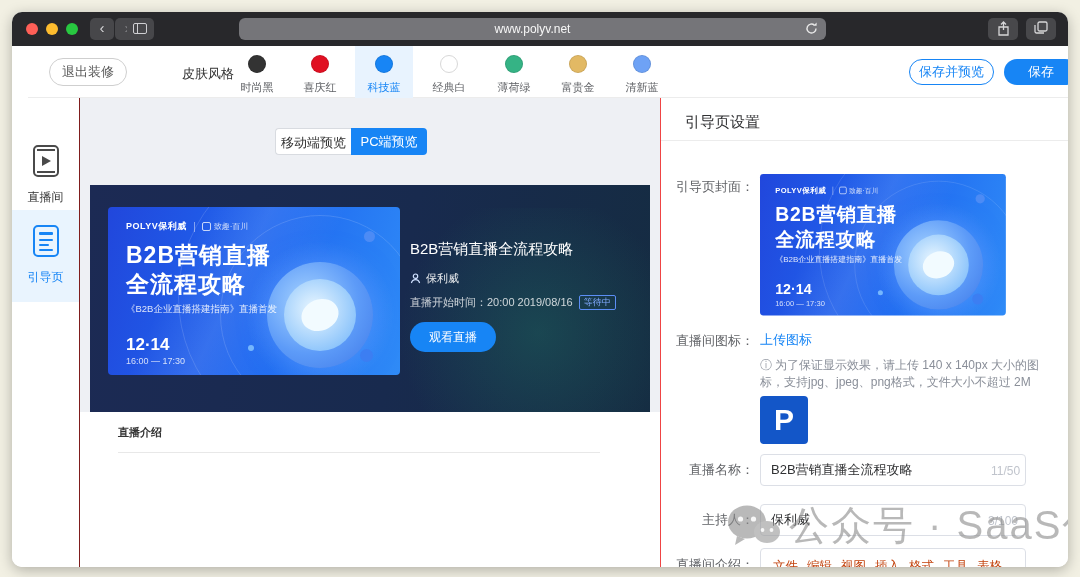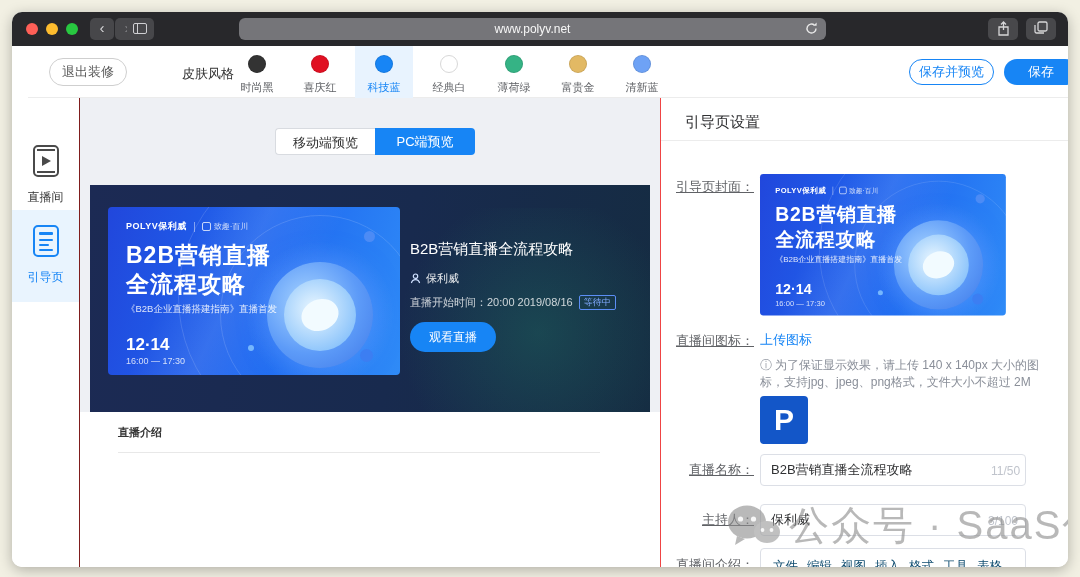--- a/index.html
+++ b/index.html
@@ -57,21 +57,21 @@
   .icon-guide { display:inline-block; width:26px; height:32px; border:2px solid #1785f5; border-radius:5px; position:relative; }
   .icon-guide i { position:absolute; left:4px; height:2px; background:#1785f5; border-radius:1px; }
   .icon-guide i:nth-child(1){ top:5px; width:14px; height:3px; }
   .icon-guide i:nth-child(2){ top:12px; width:14px; }
   .icon-guide i:nth-child(3){ top:17px; width:10px; }
   .icon-guide i:nth-child(4){ top:22px; width:14px; }
 
   
   .preview-col { position:absolute; left:68px; top:86px; width:580px; bottom:0; background:#eef0f4; }
   .tabs { position:absolute; left:195px; top:30px; height:27px; display:flex; }
-  .tab { width:100px; height:27px; font-size:13px; text-align:center; line-height:27px; }
+  .tab { width:76px; height:27px; font-size:13px; text-align:center; line-height:27px; }
   .tab.mobile { background:#fff; color:#333; border:1px solid #d8dbe0; border-right:none; border-radius:4px 0 0 4px; }
   .tab.pc { background:#1785f5; color:#fff; border-radius:0 4px 4px 0; }
 
   .banner { position:absolute; left:10px; top:87px; width:560px; height:227px; background:linear-gradient(100deg,#1c2a54 0%,#182a4e 55%,#152c42 100%); overflow:hidden; }
   .banner::after { content:""; position:absolute; left:45%; top:10%; width:70%; height:100%;
     background:radial-gradient(circle at 50% 55%, rgba(32,115,98,.38) 0%, rgba(32,115,98,0) 60%); }
 
   
   .cover { position:relative; width:292px; height:168px; border-radius:4px; overflow:hidden;
     background:linear-gradient(105deg,#2147dc 0%,#1f68f0 52%,#2f8bf7 100%); }
@@ -116,42 +116,42 @@
 
   .intro-sec { position:absolute; left:0; top:314px; width:100%; bottom:0; background:#fff; }
   .intro-head { position:absolute; left:38px; top:13px; font-size:11px; font-weight:bold; color:#333; }
   .intro-div { position:absolute; left:38px; right:60px; top:40px; height:1px; background:#e8e8e8; }
   .intro-text { position:absolute; left:38px; top:53px; width:452px; font-size:9px; color:#4f4f4f; line-height:13px; }
 
   
   .settings { position:absolute; left:648px; top:86px; width:408px; bottom:0; background:#fff; border-left:1px solid #ef4444; }
   .set-title { position:absolute; left:24px; top:15px; font-size:15px; color:#303133; }
   .set-div { position:absolute; left:0; top:42px; width:100%; height:1px; background:#ececec; }
-  .flabel { position:absolute; width:88px; text-align:right; font-size:13px; color:#606266;text-decoration:underline; }
+  .flabel { position:absolute; width:88px; text-align:right; font-size:13px; color:#606266; }
   .lab-cover { left:5px; top:80px; }
   .lab-icon { left:5px; top:234px; }
   .lab-name { left:5px; top:363px; }
   .lab-host { left:5px; top:413px; }
   .lab-intro { left:5px; top:458px; }
   .cover-mini-wrap { position:absolute; left:99px; top:76px; width:246px; height:142px; }
   .cover-mini-wrap .cover { transform:scale(.842); transform-origin:0 0; }
   .upload-link { position:absolute; left:99px; top:233px; font-size:13px; color:#1785f5; }
   .icon-hint { position:absolute; left:99px; top:259px; width:302px; font-size:12px; color:#8a8f99; line-height:17px; }
   .icon-hint .info-i { color:#9a9fa8; margin-right:3px; }
   .p-logo { position:absolute; left:99px; top:298px; width:48px; height:48px; background:#1356c8; border-radius:4px;
     color:#fff; font-size:30px; font-weight:bold; text-align:center; line-height:48px; }
   .tinput { position:absolute; left:99px; width:266px; height:32px; border:1px solid #dcdfe6; border-radius:4px;
     background:#fff; font-size:13px; color:#303133; padding:0 44px 0 10px; font-family:inherit; }
   .in-name { top:356px; }
   .in-host { top:406px; }
   .counter { position:absolute; font-size:12px; color:#c0c4cc; }
   .cnt-name { left:330px; top:366px; }
   .cnt-host { left:327px; top:416px; }
   .editor { position:absolute; left:99px; top:450px; width:266px; height:90px; border:1px solid #dcdfe6; border-radius:4px; background:#fff; }
-  .editor-menu { display:flex; gap:9px; padding:9px 0 0 12px; font-size:12.5px; color:#0c4a6e; }
+  .editor-menu { display:flex; gap:9px; padding:9px 0 0 12px; font-size:12.5px; color:#c2410c; }
 
   
   .watermark { position:absolute; left:66px; top:400px; display:flex; align-items:center; z-index:40;
     color:rgba(140,140,140,.62); font-size:40px; letter-spacing:2px; white-space:nowrap; }
   .watermark svg { margin-right:8px; opacity:.62; }
 </style>
 </head>
 <body>
 
 <div class="window">

